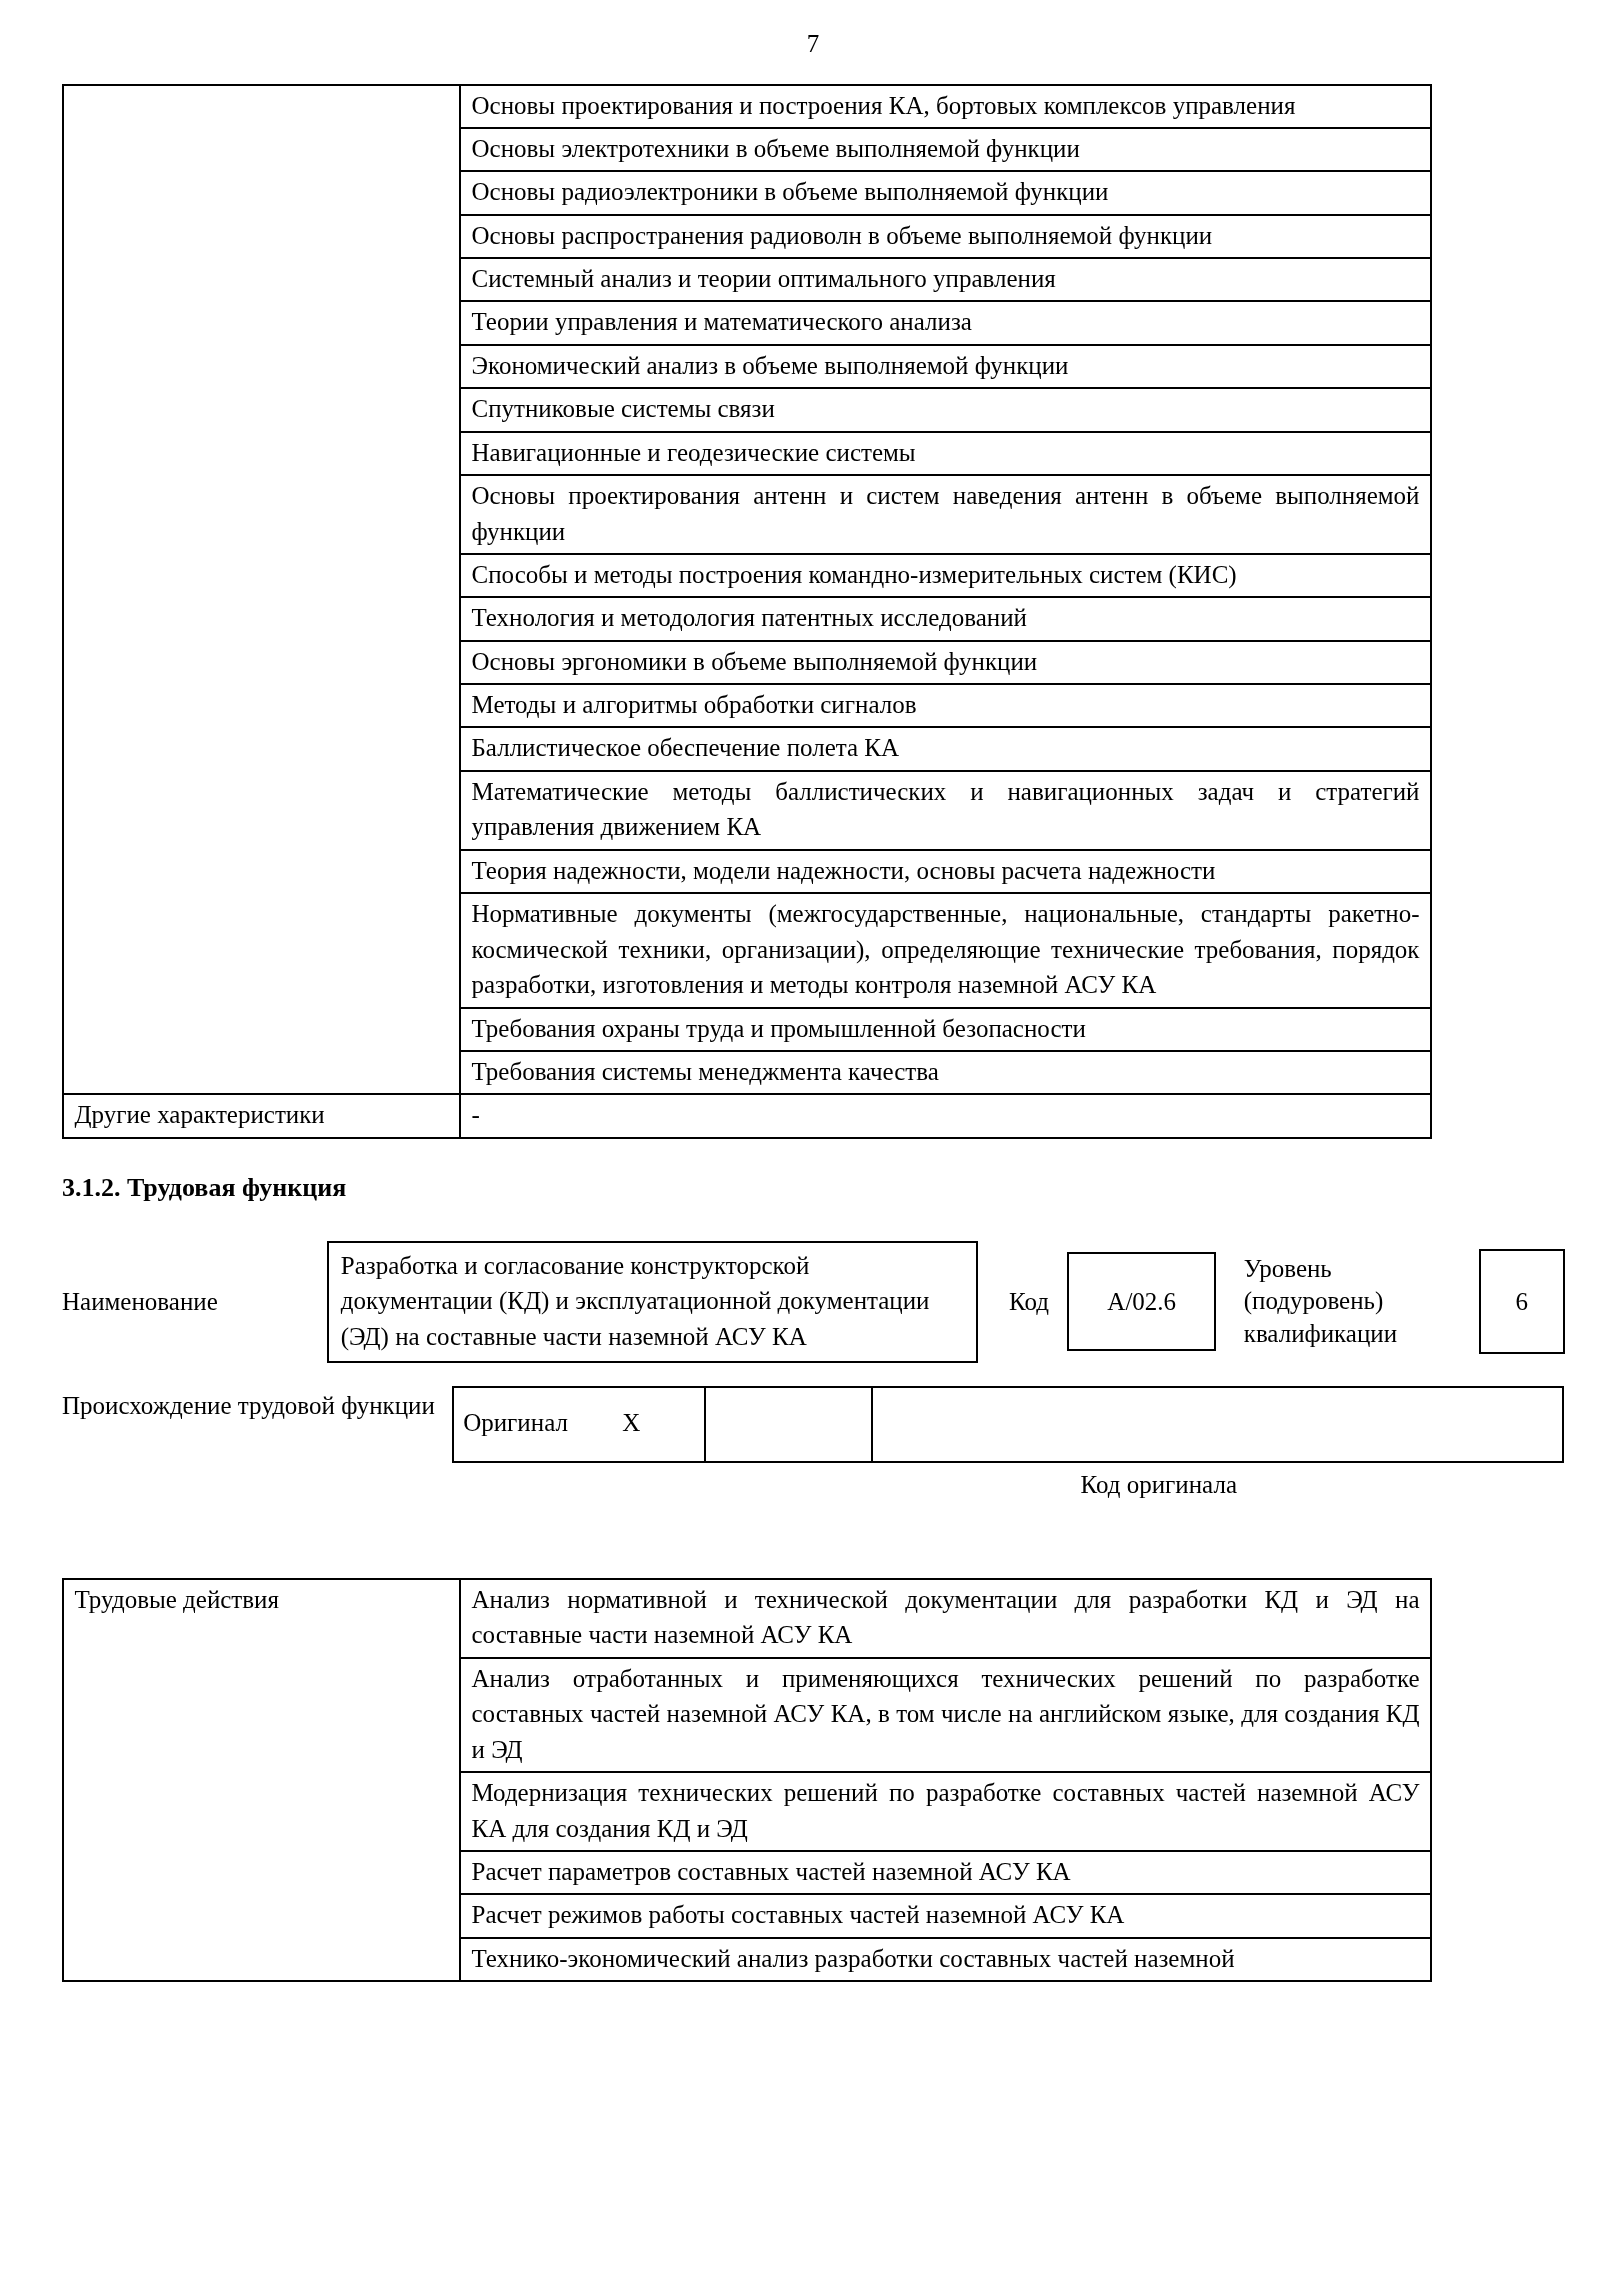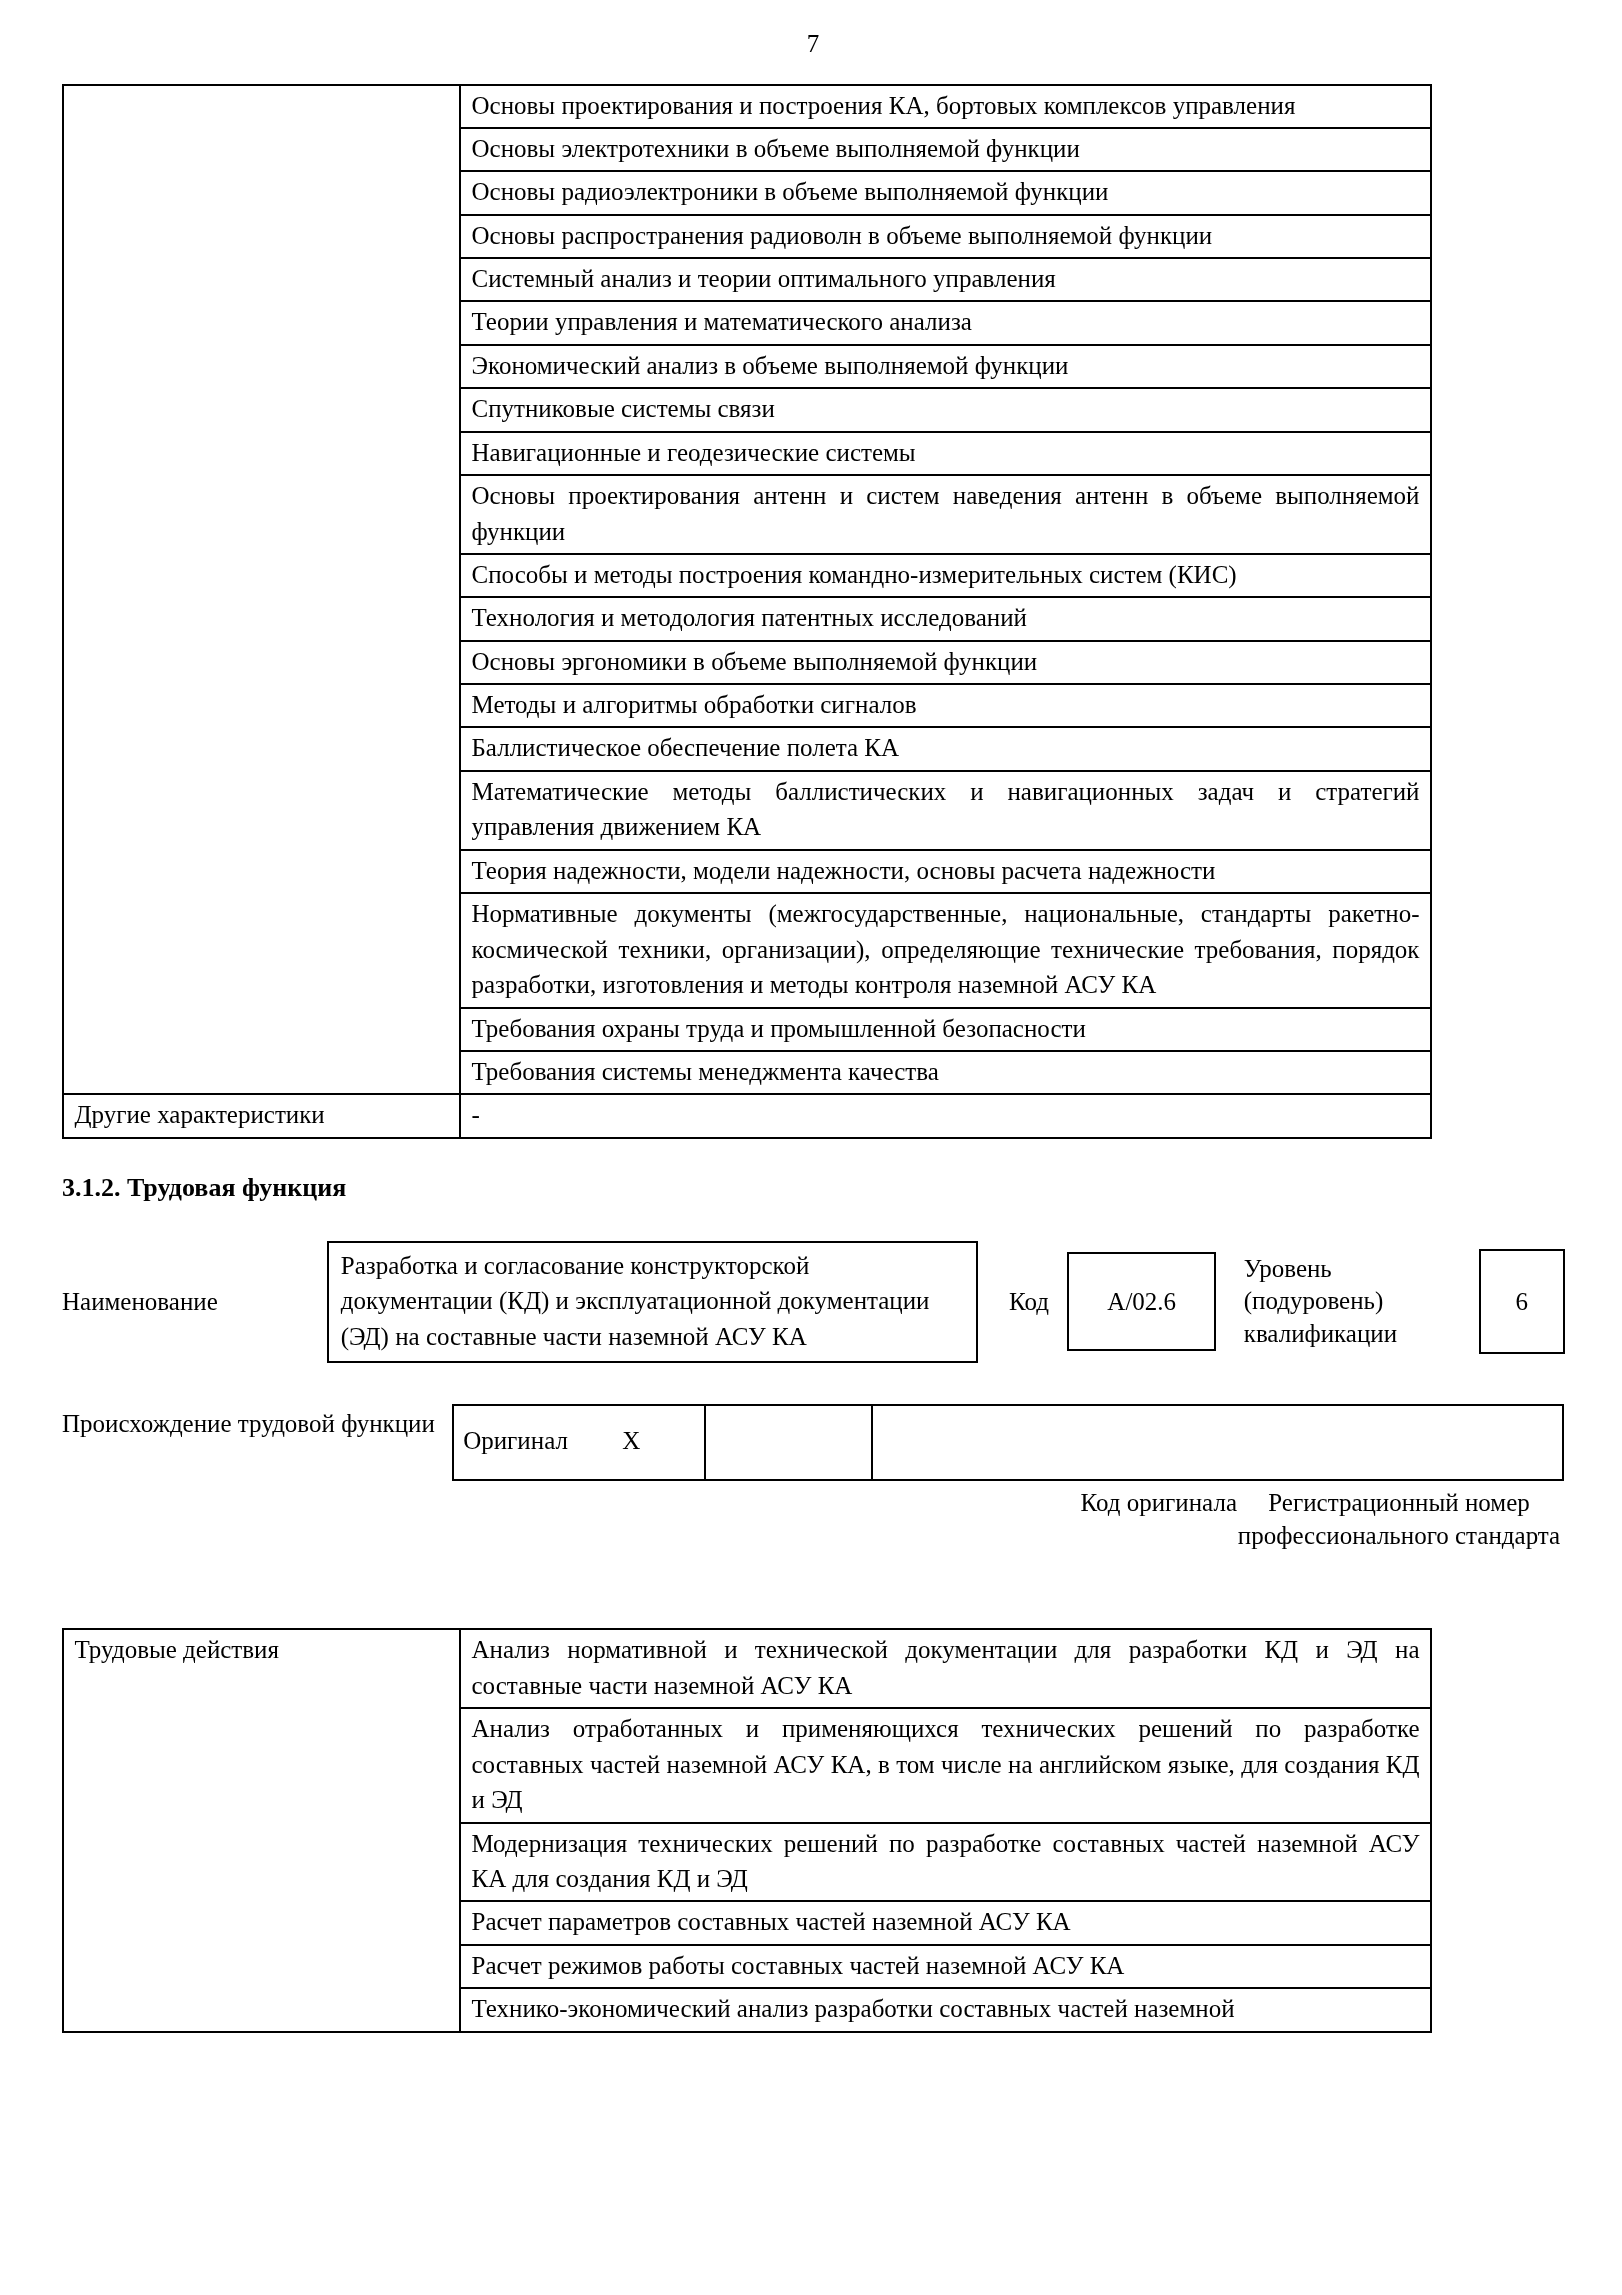--- a/index.html
+++ b/index.html
@@ -78,21 +78,21 @@
     display: flex;
     align-items: center;
     justify-content: center;
     margin-left: 39px;
   }
 
   
   .origin-row {
     display: flex;
     align-items: flex-start;
-    margin-top: 41px;
+    margin-top: 23px;
     width: 1502px;
   }
   .origin-label { width: 390px; flex: 0 0 390px; padding-top: 2.6px; }
   .origin-table {
     display: flex;
     border: 2px solid #000;
     width: 1112px;
   }
   .origin-cell {
     border-left: 2px solid #000;
@@ -221,21 +221,20 @@
       <div class="origin-cell origin-cell-original">
         <span>Оригинал</span>
         <span class="origin-x">X</span>
       </div>
       <div class="origin-cell origin-cell-code"></div>
       <div class="origin-cell origin-cell-reg"></div>
     </div>
   </div>
   <div class="origin-captions">
     <div class="caption-code">Код оригинала</div>
-    <div class="caption-reg">Регистрационный номер профессионального стандарта</div>
   </div>
 
   <div class="actions-wrap">
     <table class="doc">
       <tbody>
         <tr>
           <td class="col-left" rowspan="6">Трудовые действия</td>
           <td class="cell-justify">Анализ нормативной и технической документации для разработки КД и ЭД на составные части наземной АСУ КА</td>
         </tr>
         <tr>

